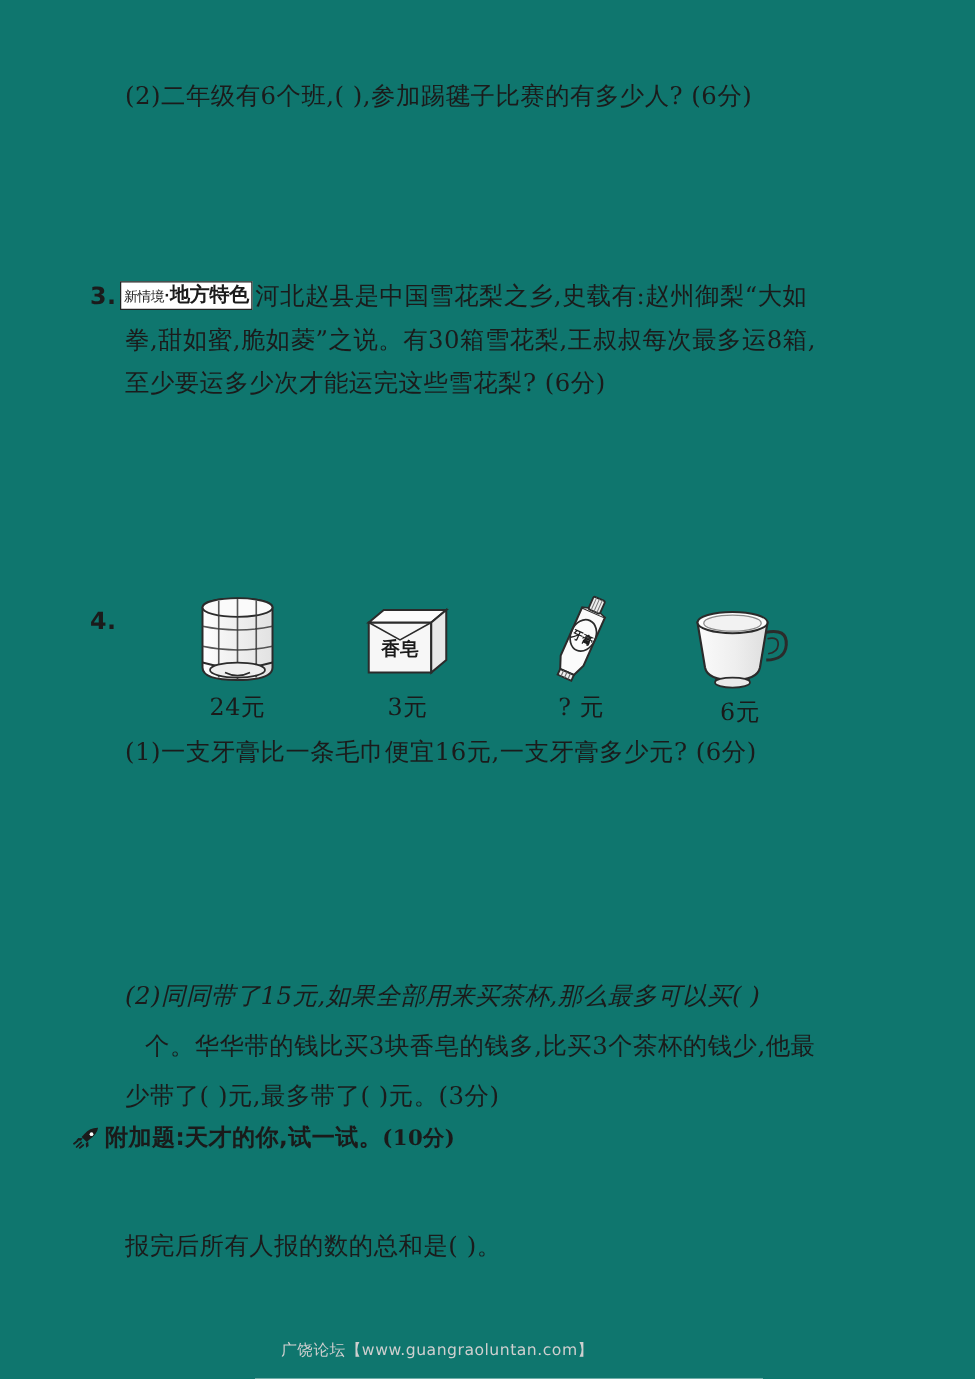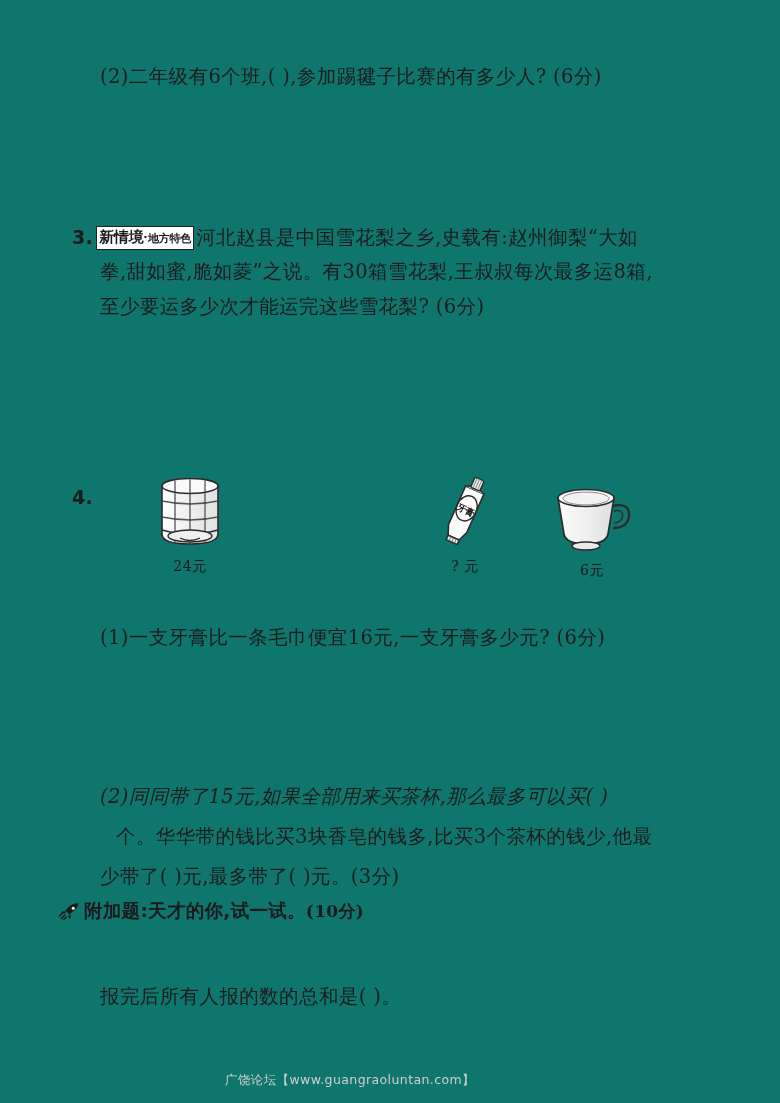--- a/index.html
+++ b/index.html
@@ -41,31 +41,31 @@
   .badge {
     display: inline-block;
     border: 1.6px solid #222;
     padding: 0px 2px 1px 2px;
     line-height: 17px;
     vertical-align: 2px;
     font-family: "DejaVu Sans", "Liberation Sans", sans-serif;
     background: #fff;
   }
   .badge .big {
-    font-size: 15px;
-    font-weight: bold;
+    font-size: 11px;
+    font-weight: normal;
     letter-spacing: -0.3px;
   }
   .badge .dot {
     font-size: 11px;
     font-weight: bold;
     vertical-align: 1px;
   }
   .badge .small {
-    font-size: 11px;
+    font-size: 16px;
     font-weight: bold;
     letter-spacing: -0.2px;
     font-family: Liberation Mono, monospace;
   }
 
   
   .picrow {
     position: absolute;
     left: 70px;
     top: 474px;
@@ -78,21 +78,21 @@
   }
   .item .art {
     position: relative;
     height: 76px;
     display: flex;
     align-items: flex-end;
     justify-content: center;
   }
   .item .price {
     margin-top: 4px;
-    font-size: 14px;
+    font-size: 19px;
     line-height: 24px;
     letter-spacing: 0.5px;
     white-space: nowrap;
   }
 
   .i-towel  { left: 60px;  top: 0; width: 120px; }
   .i-soap   { left: 196px; top: 0; width: 120px; }
   .i-paste  { left: 335px; top: 0; width: 120px; }
   .i-cup    { left: 462px; top: 4px; width: 120px; }
 
@@ -173,20 +173,37 @@
           <path d="M20 43 Q48 49 76 43" stroke="#3a3a3a" stroke-width="1.3" fill="none" opacity="0.85"></path>
 
           <path d="M20 56 Q48 64 76 56" stroke="#2b2b2b" stroke-width="1.5" fill="none"></path>
           <ellipse cx="48" cy="62" rx="22" ry="6" fill="#efefef" stroke="#2b2b2b" stroke-width="1.4"></ellipse>
           <path d="M38 64 Q48 69 58 64" stroke="#2b2b2b" stroke-width="1.3" fill="none"></path>
         </svg>
       </div>
       <div class="price">24元</div>
     </div>
 
+    <div class="item i-soap">
+      <div class="art">
+        <svg width="86" height="76" viewBox="0 0 86 76">
+
+          <path d="M12 24 L62 24 L62 64 L12 64 Z" fill="#f7f7f7" stroke="#2b2b2b" stroke-width="1.6"></path>
+
+          <path d="M12 24 L24 14 L74 14 L62 24 Z" fill="#fcfcfc" stroke="#2b2b2b" stroke-width="1.6"></path>
+
+          <path d="M62 24 L74 14 L74 54 L62 64 Z" fill="#e8e8e8" stroke="#2b2b2b" stroke-width="1.6"></path>
+
+          <path d="M12 24 L37 38 L62 24" fill="none" stroke="#2b2b2b" stroke-width="1.2"></path>
+
+          <text x="37" y="50" font-family="DejaVu Sans, Liberation Sans, sans-serif" font-size="15" font-weight="bold" fill="#1b1b1b" text-anchor="middle">香皂</text>
+        </svg>
+      </div>
+      <div class="price">3元</div>
+    </div>
 
     <div class="item i-paste">
       <div class="art">
         <svg width="76" height="76" viewBox="0 0 76 76">
           <g transform="rotate(24 38 38)">
 
             <path d="M28 14 L48 14 L48 56 L44 66 L32 66 L28 56 Z" fill="#fbfbfb" stroke="#2b2b2b" stroke-width="1.6"></path>
 
             <path d="M32 66 L44 66 L44 71 L32 71 Z" fill="#f0f0f0" stroke="#2b2b2b" stroke-width="1.5"></path>
             <path d="M35 66 L35 71 M38 66 L38 71 M41 66 L41 71" stroke="#6a6a6a" stroke-width="0.9"></path>
@@ -224,21 +241,21 @@
           <ellipse cx="44" cy="20.5" rx="23" ry="6.4" fill="#f2f2f2" stroke="#8a8a8a" stroke-width="1"></ellipse>
 
           <path d="M30 66 Q44 70 58 66" fill="none" stroke="#2b2b2b" stroke-width="1.5"></path>
           <ellipse cx="44" cy="68" rx="14" ry="4" fill="#eaeaea" stroke="#2b2b2b" stroke-width="1.4"></ellipse>
         </svg>
       </div>
       <div class="price">6元</div>
     </div>
   </div>
 
-  <div class="line" style="left:100px; top:587px;margin-top:36px;">(1)一支牙膏比一条毛巾便宜16元,一支牙膏多少元?  (6分)</div>
+  <div class="line" style="left:100px; top:587px;">(1)一支牙膏比一条毛巾便宜16元,一支牙膏多少元?  (6分)</div>
 
   <div class="line" style="left:100px; top:782px;font-style:italic;">(2)同同带了15元,如果全部用来买茶杯,那么最多可以买(          )</div>
   <div class="line" style="left:116px; top:822px;">个。华华带的钱比买3块香皂的钱多,比买3个茶杯的钱少,他最</div>
   <div class="line" style="left:100px; top:862px;">少带了(         )元,最多带了(         )元。(3分)</div>
 
   <div class="bonus-head">
     <span class="rocket">
       <svg width="22" height="18" viewBox="0 0 22 18">
         <path d="M20.5 1.2 Q14 1 9.5 6.2 L7.3 8.6 L11.4 12.6 L13.8 10.4 Q19.6 6.4 20.5 1.2 Z" fill="#1b1b1b"></path>
         <circle cx="15.2" cy="6.3" r="1.5" fill="#fdfdfb"></circle>

